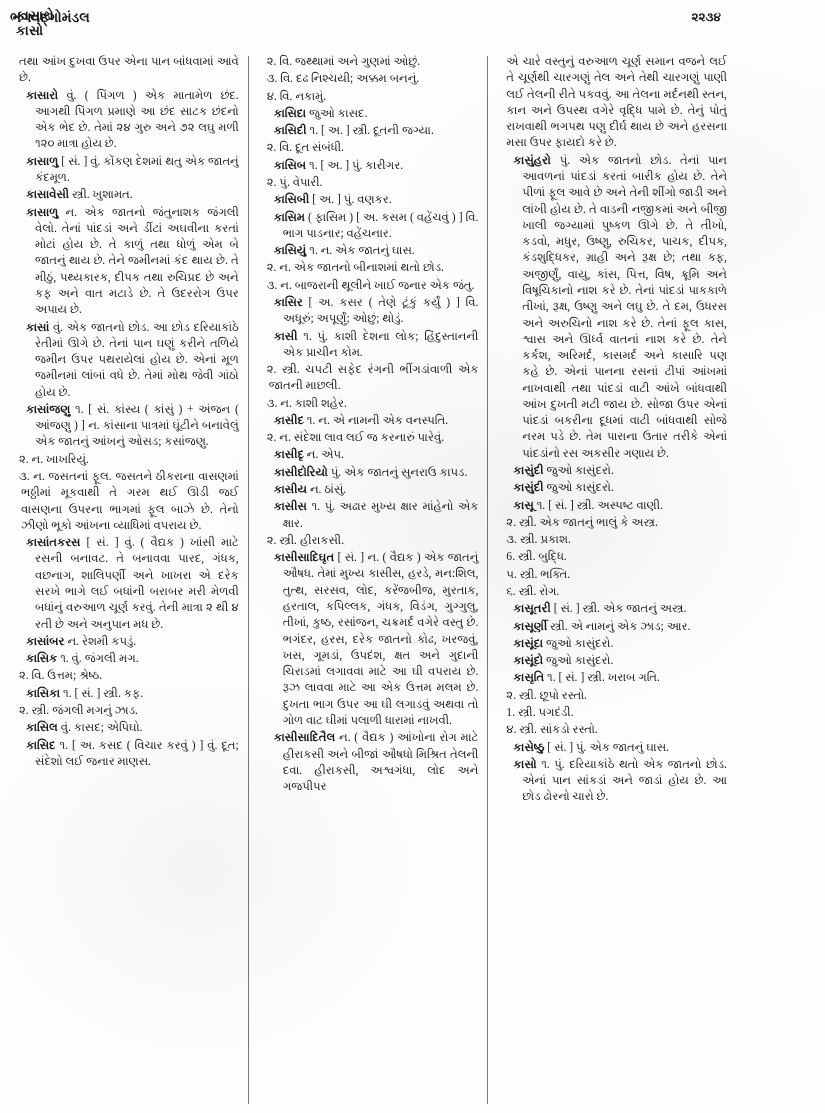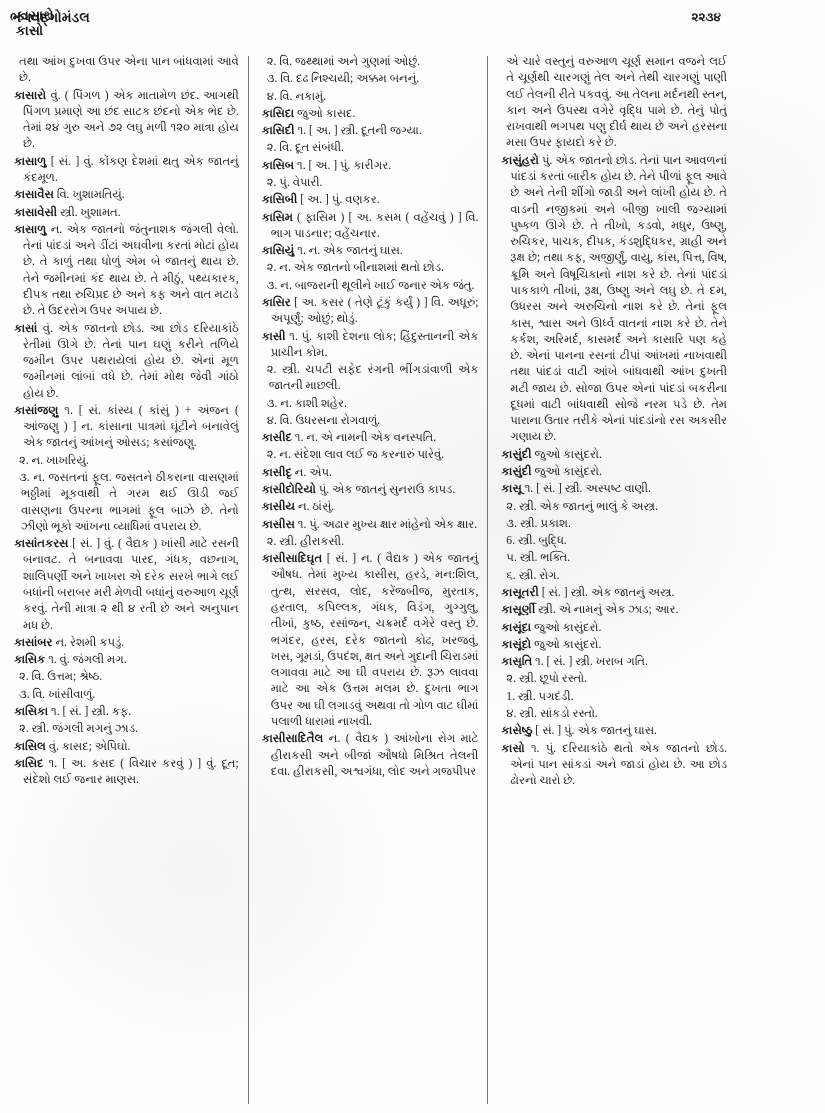--- a/index.html
+++ b/index.html
@@ -89,21 +89,21 @@
     width: 1px;
     background: #4a4a4a;
     margin-top: 2px;
     margin-bottom: 2px;
     flex: 0 0 1px;
     opacity: 0.75;
   }
 
   
   .entry {
-    margin: 0 0 1px 4px;
+    margin: 0 0 1px 16px;
     text-indent: 0;
     padding-left: 9px;
     text-indent: -9px;
   }
   .sub {
     margin: 0 0 1px 0;
     padding-left: 11px;
     text-indent: -2px;
   }
   .cont {
@@ -130,32 +130,30 @@
     </div>
     <div class="rh-center">ભગવદ્ગોમંડલ</div>
     <div class="rh-right">૨૨૩૪</div>
   </div>
 
   <div class="columns">
     <div class="col col-1">
         <p class="cont">તથા આંખ દુખવા ઉપર એના પાન બાંધવામાં આવે છે.</p>
         <p class="entry"><span class="hw">કાસારો</span><span> વું. ( પિંગળ ) એક માતામેળ છંદ. આગથી પિંગળ પ્રમાણે આ છંદ સાટક છંદનો એક ભેદ છે. તેમાં ૨૪ ગુરુ અને ૭૨ લઘુ મળી ૧૨૦ માત્રા હોય છે.</span></p>
         <p class="entry"><span class="hw">કાસાળુ</span><span> [ સં. ] વું. કોંકણ દેશમાં થતુ એક જાતનું કંદમૂળ.</span></p>
-        <p class="entry"><span class="hw">કાસાવૈસ</span><span> વિ. ખુશામતિયું.</span></p>
         <p class="entry"><span class="hw">કાસાવેસી</span><span> સ્ત્રી. ખુશામત.</span></p>
         <p class="entry"><span class="hw">કાસાળુ</span><span> ન. એક જાતનો જંતુનાશક જંગલી વેલો. તેનાં પાંદડાં અને ડીંટાં અઘવીના કરતાં મોટાં હોય છે. તે કાળું તથા ધોળું એમ બે જાતનું થાય છે. તેને જમીનમાં કંદ થાય છે. તે મીઠું, પથ્યકારક, દીપક તથા રુચિપ્રદ છે અને કફ અને વાત મટાડે છે. તે ઉદરરોગ ઉપર અપાય છે.</span></p>
         <p class="entry"><span class="hw">કાસાં</span><span> વું. એક જાતનો છોડ. આ છોડ દરિયાકાંઠે રેતીમાં ઊગે છે. તેનાં પાન ઘણું કરીને તળિયે જમીન ઉપર પથરાયેલાં હોય છે. એનાં મૂળ જમીનમાં લાંબાં વધે છે. તેમાં મોથ જેવી ગાંઠો હોય છે.</span></p>
         <p class="entry"><span class="hw">કાસાંજણુ</span><span> ૧. [ સં. કાંસ્ય ( કાંસું ) + અંજન ( આંજણુ ) ] ન. કાંસાના પાત્રમાં ઘૂંટીને બનાવેલું એક જાતનું આંખનું ઓસડ; કસાંજણુ.</span></p>
         <p class="sub">૨. ન. ખાખરિયું.</p>
         <p class="sub">૩. ન. જસતનાં ફૂલ. જસતને ઠીકરાના વાસણમાં ભઠ્ઠીમાં મૂકવાથી તે ગરમ થઈ ઊડી જઈ વાસણના ઉપરના ભાગમાં ફૂલ બાઝે છે. તેનો ઝીણો ભૂકો આંખના વ્યાધિમાં વપરાય છે.</p>
         <p class="entry"><span class="hw">કાસાંતકરસ</span><span> [ સં. ] વું. ( વૈદ્યક ) ખાંસી માટે રસની બનાવટ. તે બનાવવા પારદ, ગંધક, વછનાગ, શાલિપર્ણી અને ખાખરા એ દરેક સરખે ભાગે લઈ બધાંની બરાબર મરી મેળવી બધાંનું વરુઆળ ચૂર્ણ કરવું. તેની માત્રા ૨ થી ૪ રતી છે અને અનુપાન મધ છે.</span></p>
         <p class="entry"><span class="hw">કાસાંબર</span><span> ન. રેશમી કપડું.</span></p>
         <p class="entry"><span class="hw">કાસિક</span><span> ૧. વું. જંગલી મગ.</span></p>
         <p class="sub">૨. વિ. ઉત્તમ; શ્રેષ્ઠ.</p>
-        <p class="sub">૩. વિ. ખાંસીવાળું.</p>
         <p class="entry"><span class="hw">કાસિકા</span><span> ૧. [ સં. ] સ્ત્રી. કફ.</span></p>
         <p class="sub">૨. સ્ત્રી. જંગલી મગનું ઝાડ.</p>
         <p class="entry"><span class="hw">કાસિલ</span><span> વું. કાસદ; એપિઘો.</span></p>
         <p class="entry"><span class="hw">કાસિદ</span><span> ૧. [ અ. કસદ ( વિચાર કરવું ) ] વું. દૂત; સંદેશો લઈ જનાર માણસ.</span></p>
       </div>
     <div class="rule"></div>
     <div class="col col-2">
         <p class="sub">૨. વિ. જથ્થામાં અને ગુણમાં ઓછું.</p>
         <p class="sub">૩. વિ. દઢ નિશ્ચયી; અક્કમ બનનું.</p>
         <p class="sub">૪. વિ. નકામું.</p>
@@ -166,21 +164,20 @@
         <p class="sub">૨. પું. વેપારી.</p>
         <p class="entry"><span class="hw">કાસિબી</span><span> [ અ. ] પું. વણકર.</span></p>
         <p class="entry"><span class="hw">કાસિમ</span><span> ( ફાસિમ ) [ અ. કસમ ( વહેંચવું ) ] વિ. ભાગ પાડનાર; વહેંચનાર.</span></p>
         <p class="entry"><span class="hw">કાસિયું</span><span> ૧. ન. એક જાતનું ઘાસ.</span></p>
         <p class="sub">૨. ન. એક જાતનો બીનાશમાં થતો છોડ.</p>
         <p class="sub">૩. ન. બાજરાની થૂલીને ખાઈ જનાર એક જંતુ.</p>
         <p class="entry"><span class="hw">કાસિર</span><span> [ અ. કસર ( તેણે ટૂંકું કર્યું ) ] વિ. અધૂરું; અપૂર્ણું; ઓછું; થોડું.</span></p>
         <p class="entry"><span class="hw">કાસી</span><span> ૧. પું. કાશી દેશના લોક; હિંદુસ્તાનની એક પ્રાચીન કોમ.</span></p>
         <p class="sub">૨. સ્ત્રી. ચપટી સફેદ રંગની ભીંગડાંવાળી એક જાતની માછલી.</p>
         <p class="sub">૩. ન. કાશી શહેર.</p>
-        <p class="sub">૪. વિ. ઉધરસના રોગવાળું.</p>
         <p class="entry"><span class="hw">કાસીદ</span><span> ૧. ન. એ નામની એક વનસ્પતિ.</span></p>
         <p class="sub">૨. ન. સંદેશા લાવ લઈ જ કરનારું પારેવું.</p>
         <p class="entry"><span class="hw">કાસીદૃ</span><span> ન. એપ.</span></p>
         <p class="entry"><span class="hw">કાસીદોરિયો</span><span> પું. એક જાતનું સુનરાઉ કાપડ.</span></p>
         <p class="entry"><span class="hw">કાસીય</span><span> ન. ઠાંસું.</span></p>
         <p class="entry"><span class="hw">કાસીસ</span><span> ૧. પું. અઢાર મુખ્ય ક્ષાર માંહેનો એક ક્ષાર.</span></p>
         <p class="sub">૨. સ્ત્રી. હીરાકસી.</p>
         <p class="entry"><span class="hw">કાસીસાદિઘૃત</span><span> [ સં. ] ન. ( વૈદ્યક ) એક જાતનું ઔષધ. તેમાં મુખ્ય કાસીસ, હરડે, મન:શિલ, તુત્થ, સરસવ, લોદ, કરેંજબીજ, મુરતાક, હરતાલ, કપિલ્લક, ગંધક, વિડંગ, ગુગ્ગુલુ, તીખાં, કુષ્ઠ, રસાંજન, ચક્રમર્દ વગેરે વસ્તુ છે. ભગંદર, હરસ, દરેક જાતનો કોઢ, ખરજવું, ખસ, ગૂમડાં, ઉપદંશ, ક્ષત અને ગુદાની ચિરાડમાં લગાવવા માટે આ ઘી વપરાય છે. રૂઝ લાવવા માટે આ એક ઉત્તમ મલમ છે. દુખતા ભાગ ઉપર આ ઘી લગાડવું અથવા તો ગોળ વાટ ઘીમાં પલાળી ધારામાં નાખવી.</span></p>
         <p class="entry"><span class="hw">કાસીસાદિતૈલ</span><span> ન. ( વૈદ્યક ) આંખોના રોગ માટે હીરાકસી અને બીજાં ઔષધો મિશ્રિત તેલની દવા. હીરાકસી, અશ્વગંધા, લોદ અને ગજપીપર</span></p>
       </div>

